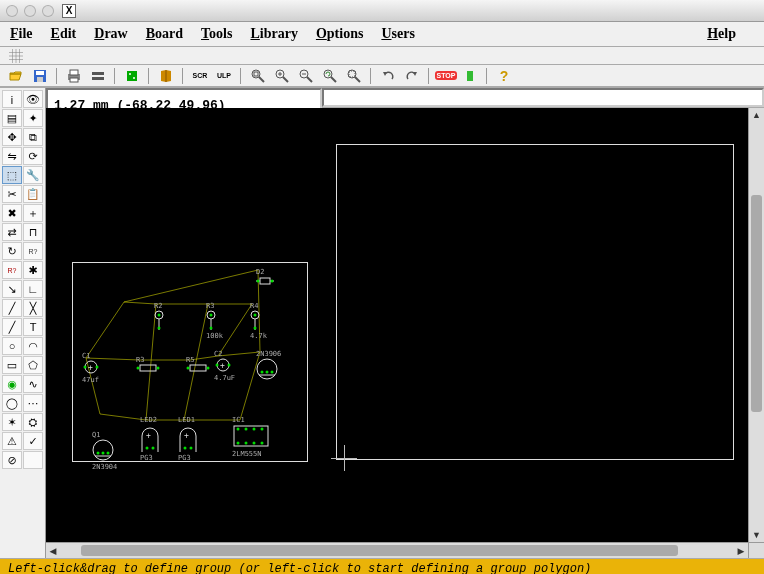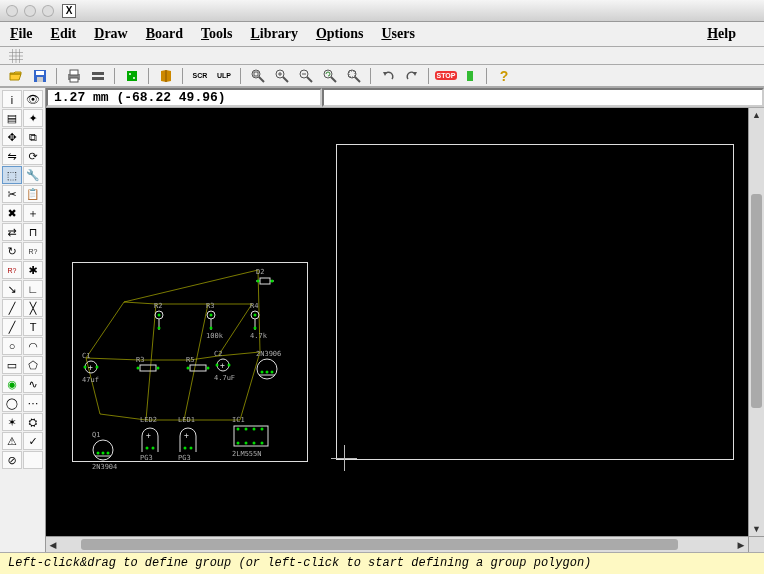--- a/index.html
+++ b/index.html
@@ -100,21 +100,21 @@
   display: flex;
   border-bottom: 1px solid #aaa;
 }
 .coord-box {
   width: 276px;
   background: #fff;
   border: 2px inset #ccc;
   font-family: "Courier New", monospace;
   font-weight: bold;
   font-size: 13px;
-  padding: 0 6px;
+  padding: 15px 6px;
   display: flex; align-items: center;
 }
 .cmd-box {
   flex: 1;
   background: #fff;
   border: 2px inset #ccc;
   padding: 0 4px;
 }
 .canvas-wrap {
   flex: 1;
@@ -132,22 +132,22 @@
 .vscroll .thumb { position: absolute; top: 20%; left: 2px; right: 2px; height: 50%; background: #aaa; border-radius: 3px; }
 .vscroll .arrow { position:absolute; left:0; right:0; height:14px; display:flex;align-items:center;justify-content:center;font-size:9px;color:#333;}
 .vscroll .arrow.up{top:0;} .vscroll .arrow.down{bottom:0;}
 .hscroll { height: 16px; background: #ddd; border-top: 1px solid #999; position: relative; margin-right:16px;}
 .hscroll .thumb { position: absolute; left: 5%; top: 2px; bottom: 2px; width: 85%; background: #aaa; border-radius: 3px; }
 .hscroll .arrow{position:absolute;top:0;bottom:0;width:14px;display:flex;align-items:center;justify-content:center;font-size:9px;color:#333;}
 .hscroll .arrow.left{left:0;} .hscroll .arrow.right{right:0;}
 .corner { position:absolute; right:0;bottom:0;width:16px;height:16px;background:#ddd;border-left:1px solid #999;border-top:1px solid #999;}
 
 .statusbar {
-  height: 22px;
-  background: #fef9c3;
+  height: 16px;
+  background: #eab308;
   border-top: 1px solid #aaa;
   font-family: "Courier New", monospace;
   font-style: italic;
   font-size: 12px;
   padding: 3px 8px;
 }
 
 
 .board-outline {
   position: absolute;

